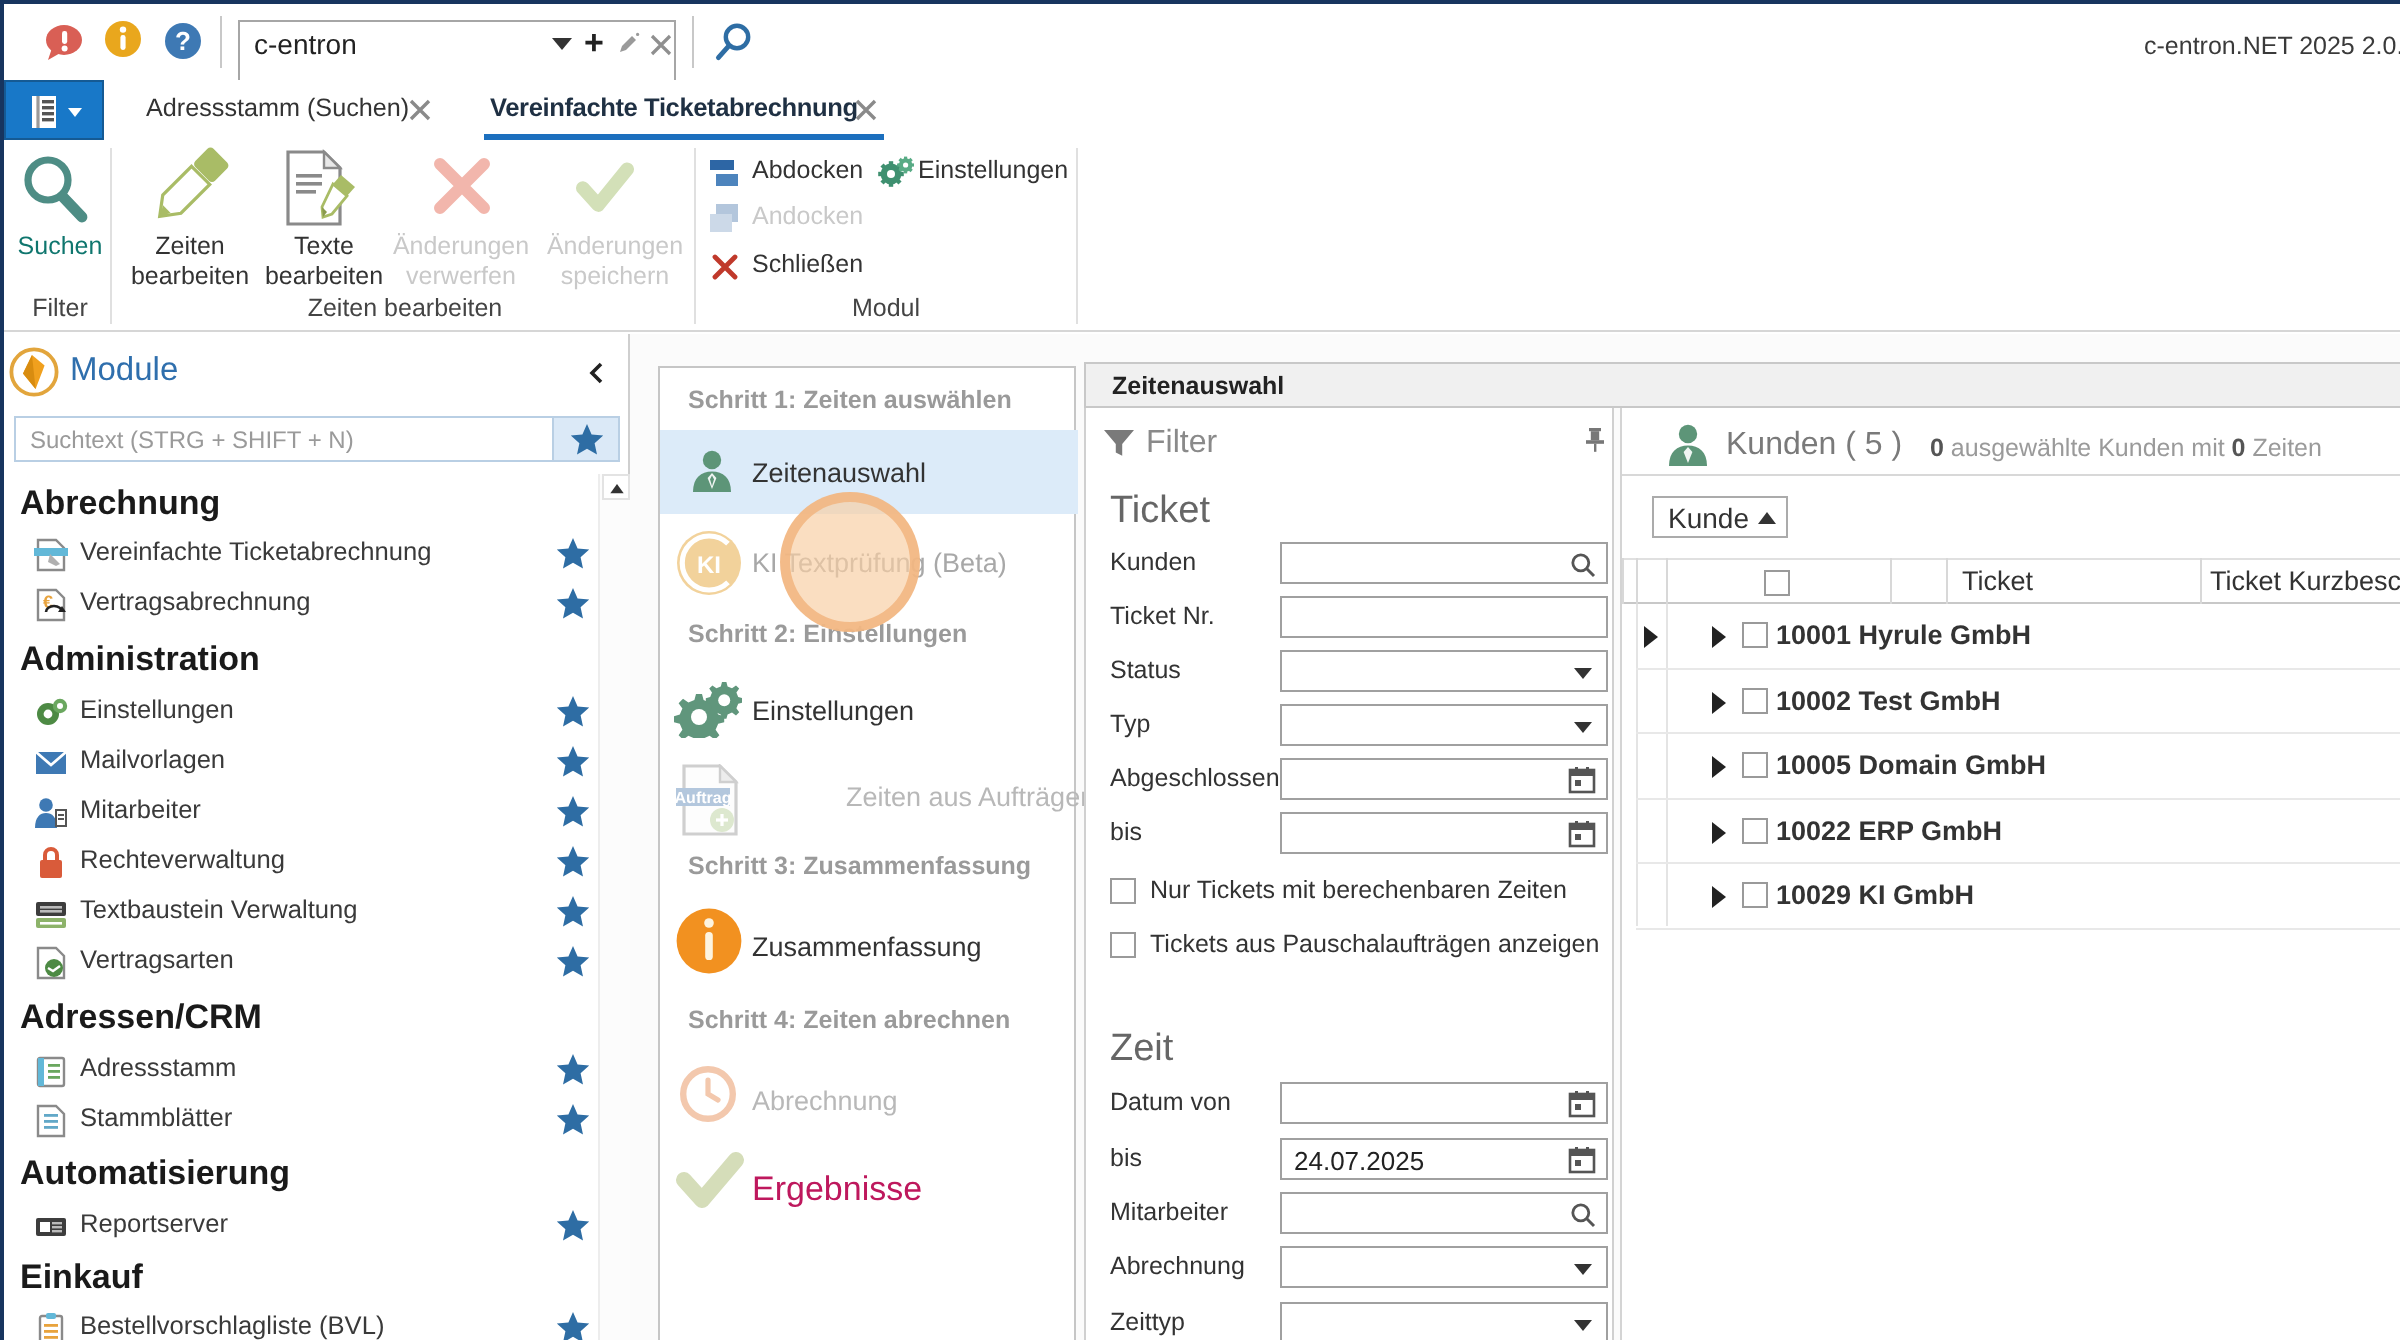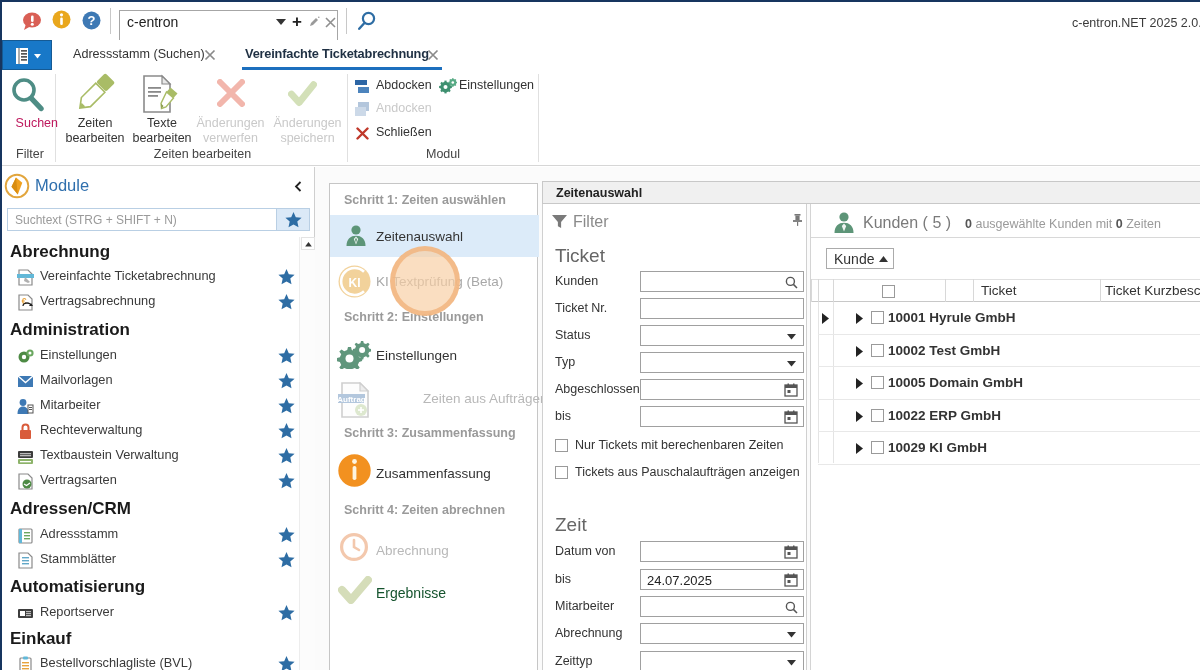--- a/index.html
+++ b/index.html
@@ -87,21 +87,21 @@
 <div class="abs" style="left:2px;top:70px;width:1198px;height:96px;background:#fff;border-bottom:1px solid #d6d6d6;">
 
   <div class="abs" style="left:53px;top:4px;width:1px;height:88px;background:#e0e0e0;"></div>
   <div class="abs" style="left:345px;top:4px;width:1px;height:88px;background:#e0e0e0;"></div>
   <div class="abs" style="left:536px;top:4px;width:1px;height:88px;background:#e0e0e0;"></div>
 
   <svg class="abs" style="left:8px;top:7px;" width="36" height="36" viewBox="0 0 36 36">
     <circle cx="14" cy="13" r="10" fill="none" stroke="#4e8d85" stroke-width="3.6"></circle>
     <line x1="21.5" y1="21.5" x2="31" y2="31.5" stroke="#4e8d85" stroke-width="5.4" stroke-linecap="round"></line>
   </svg>
-  <div class="abs txt" style="left:0px;top:46px;width:56px;text-align:right;font-size:12.5px;color:#be185d;">Suchen</div>
+  <div class="abs txt" style="left:0px;top:46px;width:56px;text-align:center;font-size:12.5px;color:#0f766e;">Suchen</div>
   <div class="abs txt" style="left:0px;top:77px;width:56px;text-align:center;font-size:12.5px;color:#444;">Filter</div>
 
   <svg class="abs" style="left:69px;top:3px;" width="45" height="43" viewBox="0 0 42 40">
     <g transform="rotate(45 21 20)">
       <rect x="14.5" y="-2" width="13" height="12" rx="2" fill="#a9bc66"></rect>
       <path d="M15 11 L27 11 L27 30 L21 38 L15 30 Z" fill="#fff" stroke="#a9bc66" stroke-width="1.5"></path>
       <path d="M18.5 33.3 L21 38 L23.5 33.3 Z" fill="#a9bc66"></path>
     </g>
   </svg>
   <div class="abs txt" style="left:57px;top:46px;width:72px;text-align:center;font-size:12.5px;color:#333;">Zeiten</div>
@@ -382,21 +382,21 @@
 
   <svg class="abs" style="left:10px;top:349px;" width="28" height="28" viewBox="0 0 28 28">
     <circle cx="14" cy="14" r="12.4" fill="none" stroke="#f3c8ad" stroke-width="3.2"></circle>
     <path d="M14 7 L14 14 L19 17" stroke="#f3c8ad" stroke-width="2.6" fill="none" stroke-linecap="round"></path>
   </svg>
   <div class="abs txt" style="left:46px;top:359px;font-size:13.5px;color:#b8b8b8;">Abrechnung</div>
 
   <svg class="abs" style="left:8px;top:392px;" width="34" height="28" viewBox="0 0 34 28">
     <path d="M4 14 L13 24 L30 4" stroke="#d5ddb9" stroke-width="8" fill="none" stroke-linecap="round" stroke-linejoin="round"></path>
   </svg>
-  <div class="abs txt" style="left:46px;top:401px;font-size:14px;color:#14532d;">Ergebnisse</div>
+  <div class="abs txt" style="left:46px;top:401px;font-size:17px;color:#be185d;">Ergebnisse</div>
 </div>
 
 <div class="abs" style="left:390px;top:246px;width:70px;height:70px;border-radius:50%;background:rgba(247,206,163,0.68);border:5px solid rgba(241,179,124,0.82);"></div>
 
 <div class="abs" style="left:542px;top:181px;width:658px;height:23px;background:#f0f0f0;border:1px solid #c8c8c8;border-right:none;">
   <div class="abs txt" style="left:13px;top:4px;font-size:12.5px;font-weight:bold;color:#222;">Zeitenauswahl</div>
 </div>
 
 <div class="abs" style="left:542px;top:204px;width:265px;height:466px;background:#fff;border-left:1px solid #d0d0d0;border-right:1px solid #d0d0d0;" id="filterpanel">
 

